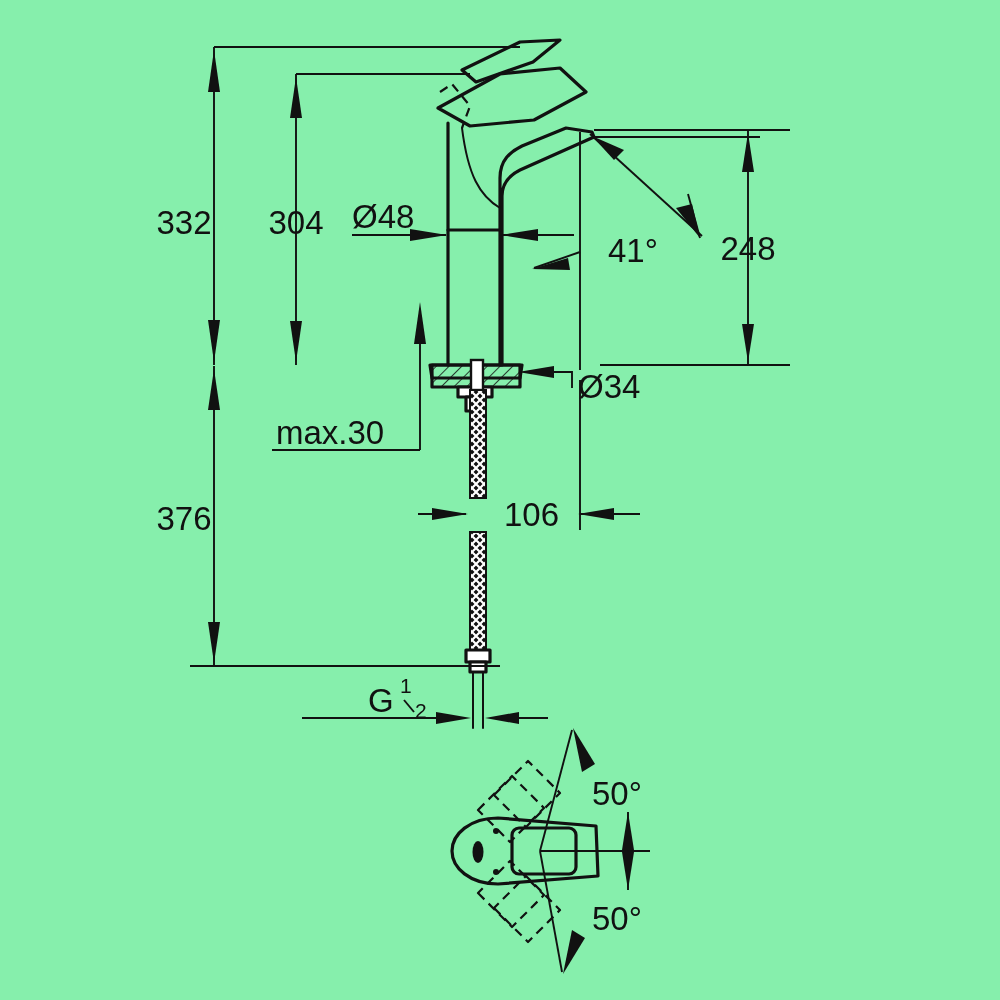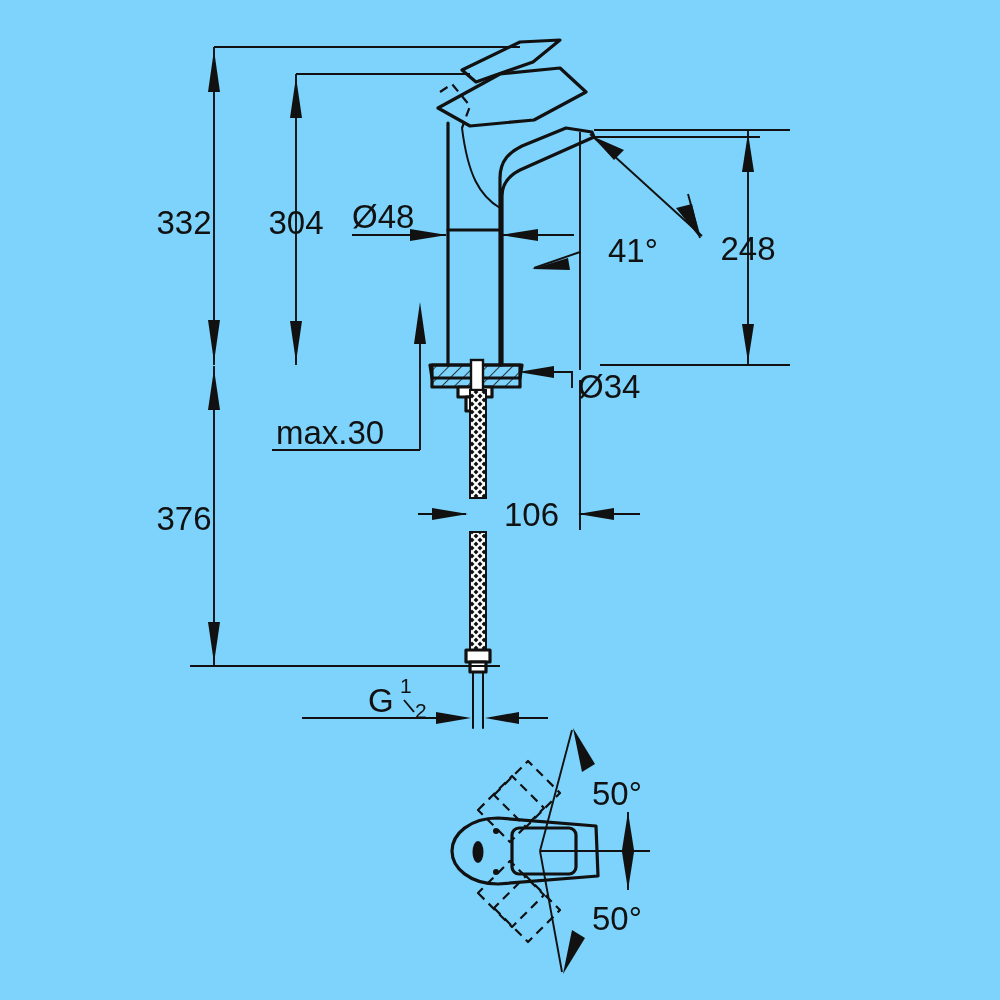--- a/index.html
+++ b/index.html
@@ -10,21 +10,21 @@
   body {
     width: 1000px;
     height: 1000px;
     font-family: "Liberation Sans", sans-serif;
     overflow: hidden;
   }
   #drawing-root {
     position: relative;
     width: 1000px;
     height: 1000px;
-    background: #7dd3fc;
+    background: #86efac;
   }
   svg#tech-drawing {
     display: block;
     width: 1000px;
     height: 1000px;
   }
   .dim-text {
     font-family: "Liberation Sans", sans-serif;
     font-size: 33px;
     fill: #111111;

